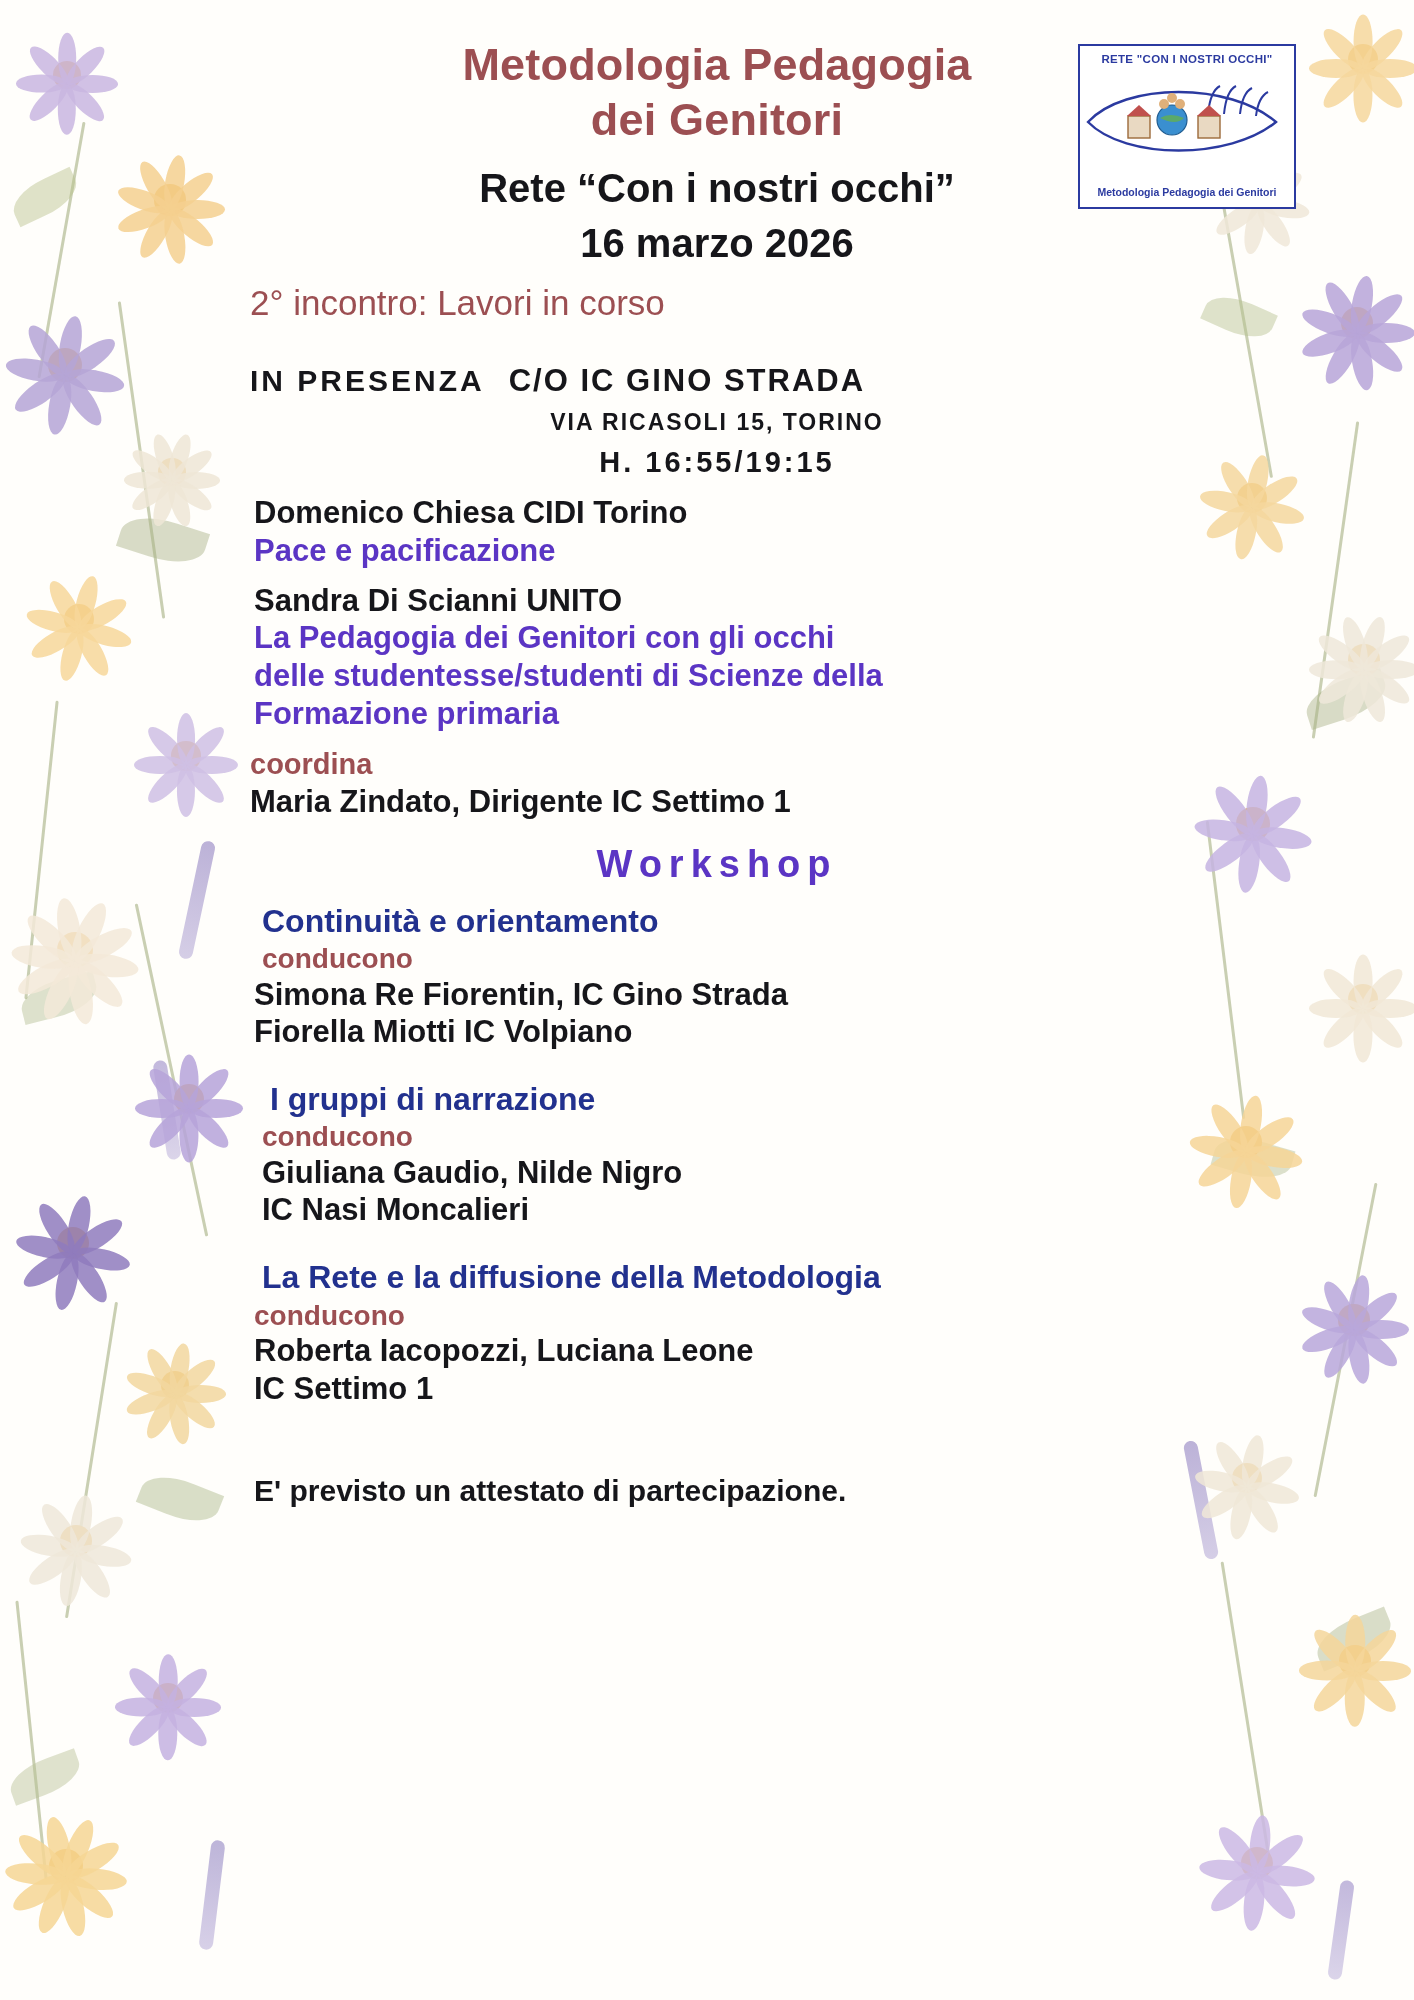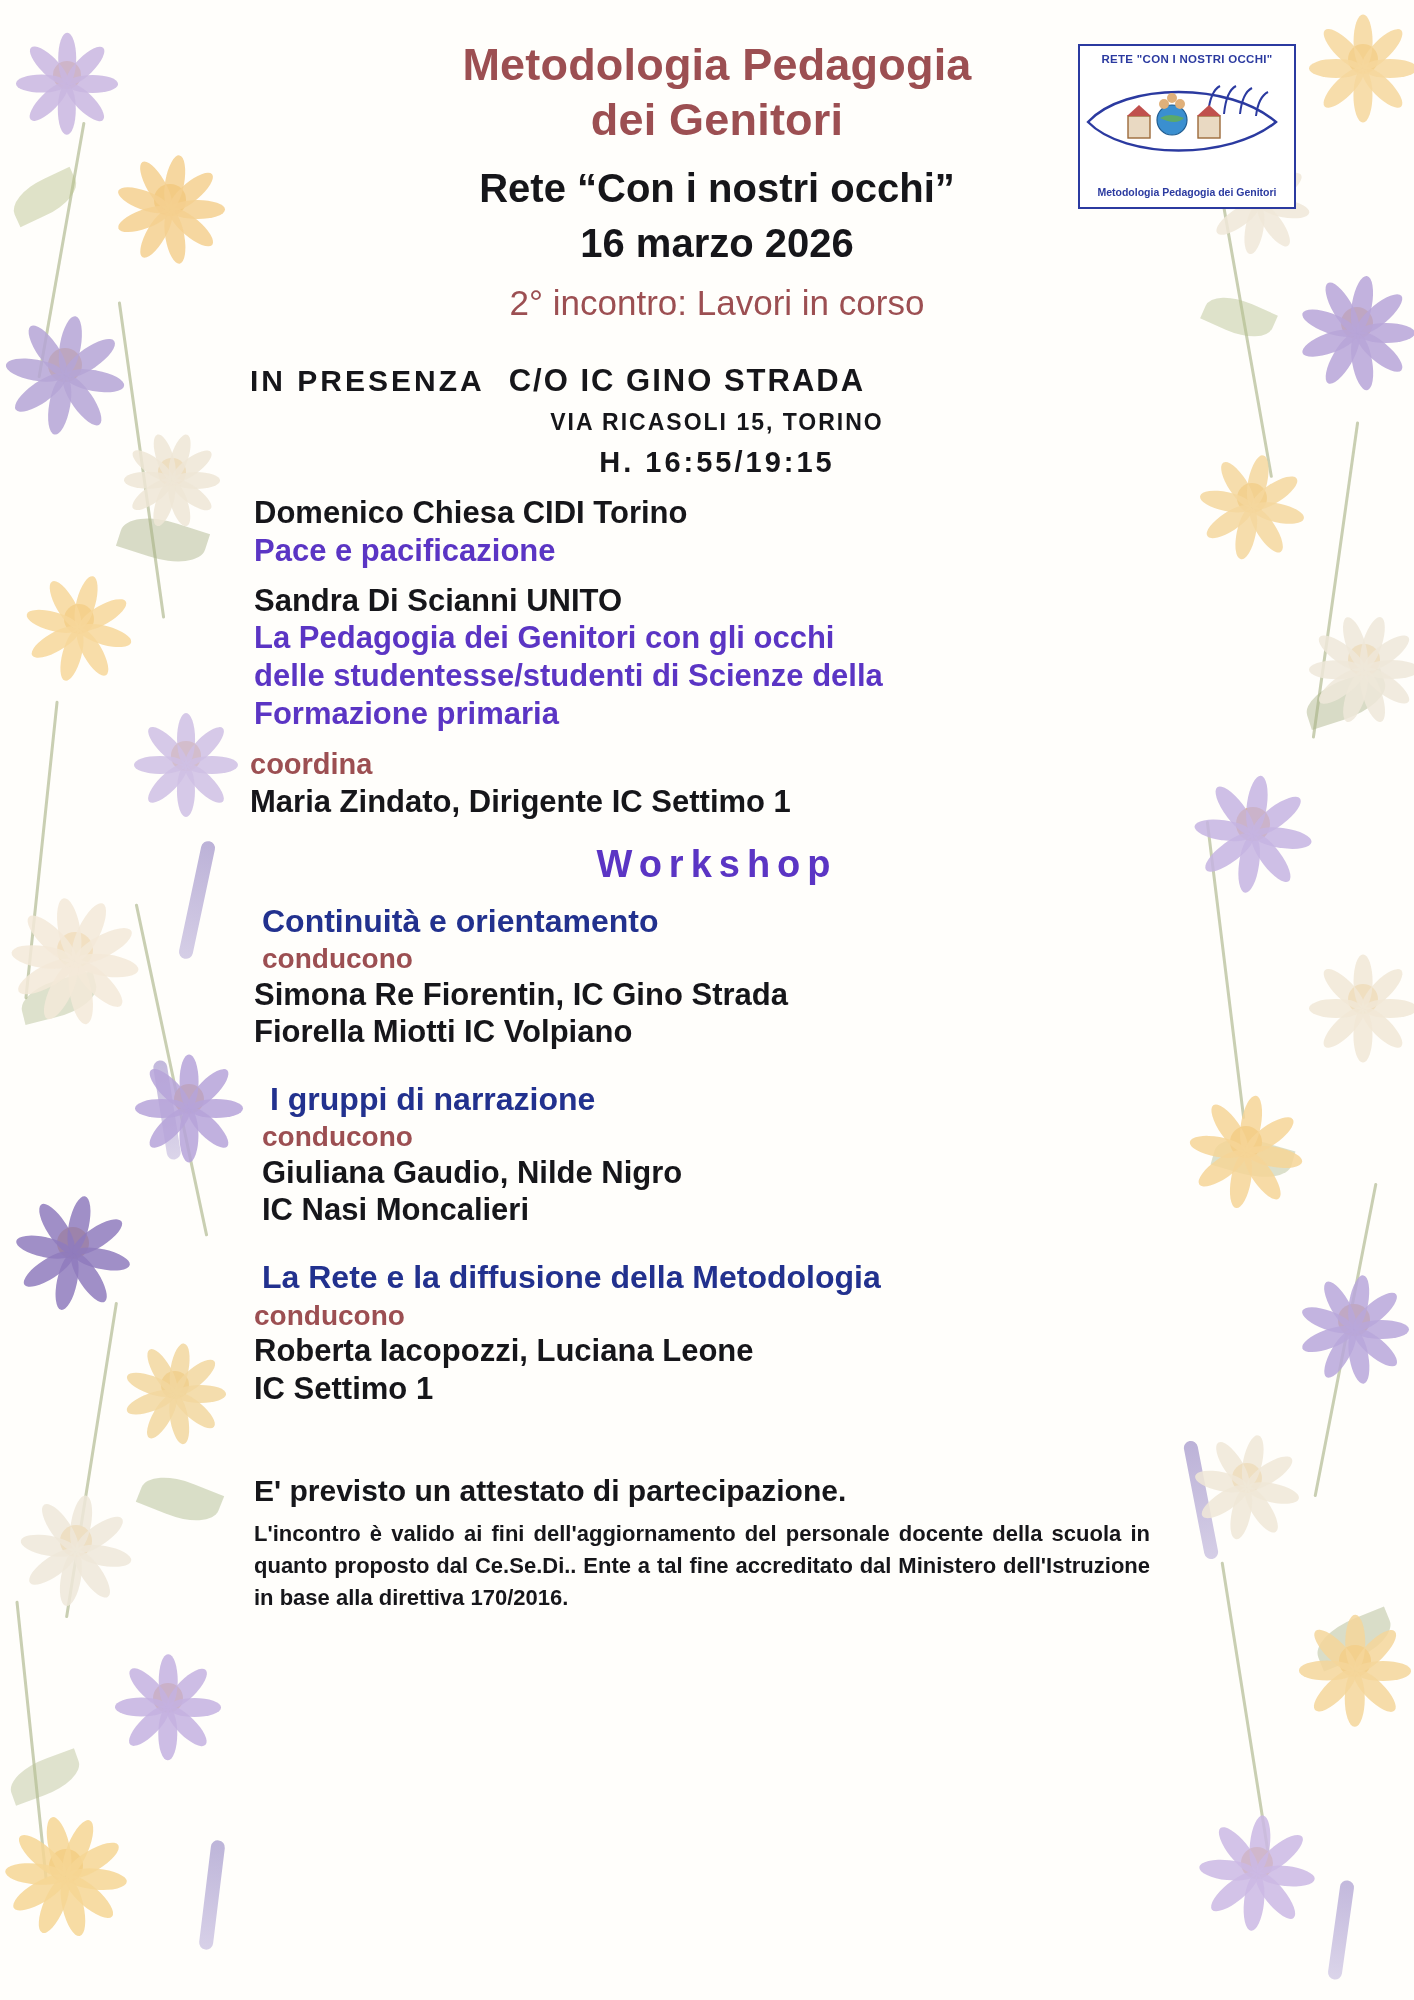--- a/index.html
+++ b/index.html
@@ -96,21 +96,21 @@
   }
   .title-date {
     text-align: center;
     color: #16161a;
     font-weight: bold;
     font-size: 40px;
     line-height: 1.25;
     margin-top: 4px;
   }
   .title-meeting {
-    text-align: center;
+    text-align: left;
     color: #9c4f52;
     font-weight: normal;
     font-size: 35px;
     line-height: 1.3;
     margin-top: 12px;
   }
 
   .presenza-row {
     margin-top: 38px;
     text-align: left;
@@ -662,17 +662,16 @@
 
     <div class="ws" style="margin-top:30px;">
       <div class="ws-title indent1">La Rete e la diffusione della Metodologia</div>
       <div class="conducono" style="padding-left:0;">conducono</div>
       <div class="ws-people">Roberta Iacopozzi, Luciana Leone</div>
       <div class="ws-people">IC Settimo 1</div>
     </div>
 
     <div class="footer">
       <div class="footer-lead">E' previsto un attestato di partecipazione.</div>
-      <div class="footer-body">L'incontro è valido ai fini dell'aggiornamento del personale docente della scuola in quanto proposto dal Ce.Se.Di.. Ente a tal fine accreditato dal Ministero dell'Istruzione in base alla direttiva 170/2016.</div>
     </div>
 
   </div>
 </div>
 
 </body></html>

